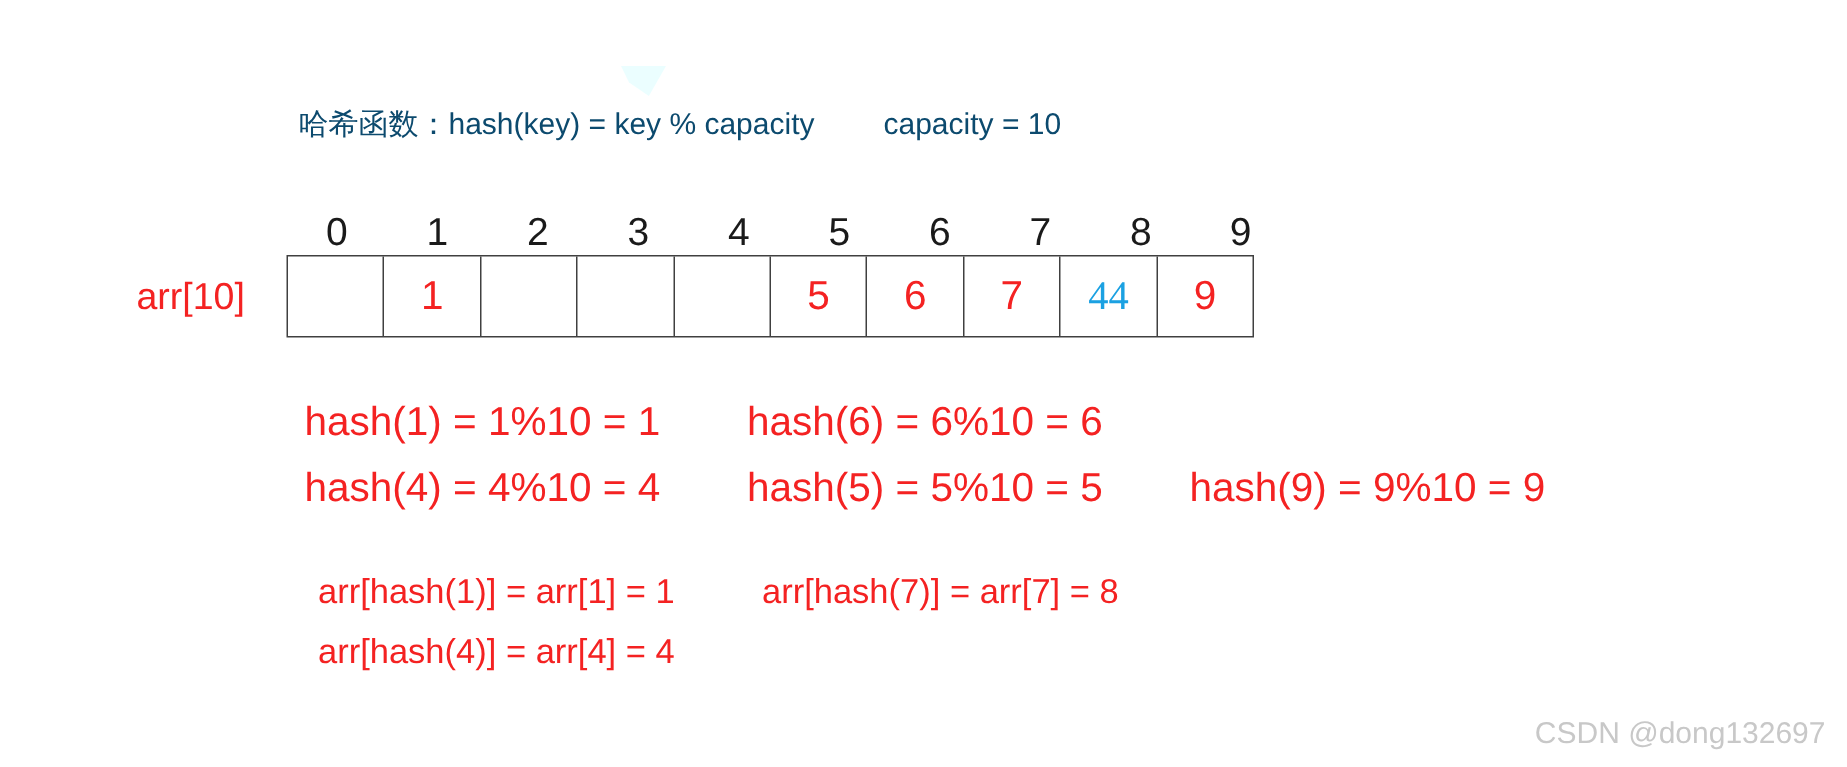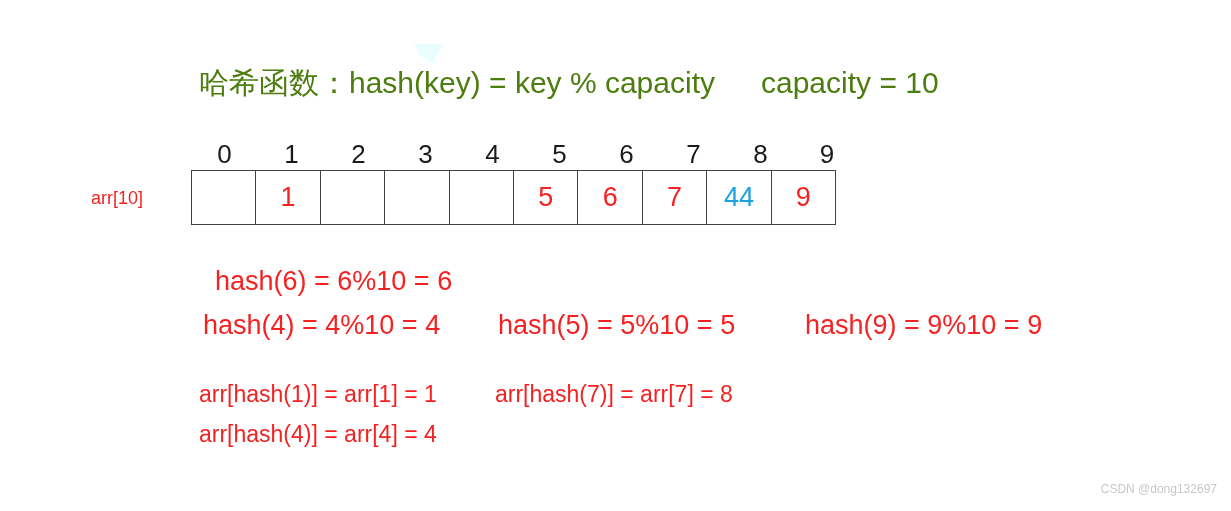--- a/index.html
+++ b/index.html
@@ -27,22 +27,22 @@
     clip-path: polygon(0% 0%, 100% 0%, 62% 100%, 18% 55%);
     opacity: 0.85;
   }
 
   
   #title-row {
     position: absolute;
     left: 199px;
     top: 65px;
     white-space: nowrap;
-    color: #4d7c0f;
-    font-size: 30px;
+    color: #0c4a6e;
+    font-size: 20px;
     line-height: 36px;
   }
   #title-row .formula-part { }
   #title-row .capacity-part {
     margin-left: 46px;
   }
 
   
   #array-region {
     position: absolute;
@@ -82,28 +82,29 @@
     justify-content: center;
     font-size: 27px;
     color: #f42222;
   }
   #array-table .array-cell:last-child {
     border-right: none;
     width: 66px;
   }
   #array-table .array-cell.blue {
     color: #1ba1e2;
+    font-family: Liberation Serif, serif;
   }
 
   #arr-label {
     position: absolute;
     left: 91px;
     top: 184px;
     color: #f42222;
-    font-size: 18px;
+    font-size: 25px;
     line-height: 29px;
     white-space: nowrap;
   }
 
   
   .eq-group {
     position: absolute;
   }
   #hash-equations {
     left: 203px;
@@ -118,42 +119,42 @@
     white-space: nowrap;
     color: #f42222;
   }
   #hash-equations .eq-row {
     font-size: 27px;
     line-height: 44px;
   }
   #arr-equations .eq-row {
     font-size: 23px;
     line-height: 40px;
+    margin-left: 13px;
   }
   #hash-equations .eq-cell {
     width: 295px;
   }
   #hash-equations .eq-cell:last-child {
     width: auto;
-    margin-left: 12px;
   }
   #arr-equations .eq-cell {
     width: 296px;
   }
   #arr-equations .eq-cell:last-child {
     width: auto;
   }
 
   
   #watermark {
     position: absolute;
     right: 14px;
     bottom: 12px;
     color: #c8c8c8;
-    font-size: 12px;
+    font-size: 20px;
     line-height: 20px;
     white-space: nowrap;
   }
 </style>
 </head>
 <body>
 
 <div id="cyan-artifact"></div>
 
 <div id="title-row">
@@ -184,20 +185,21 @@
     <div class="array-cell">5</div>
     <div class="array-cell">6</div>
     <div class="array-cell">7</div>
     <div class="array-cell blue">44</div>
     <div class="array-cell">9</div>
   </div>
 </div>
 
 <div class="eq-group" id="hash-equations">
   <div class="eq-row">
+    <span class="eq-cell">hash(1) = 1%10 = 1</span>
     <span class="eq-cell">hash(6) = 6%10 = 6</span>
   </div>
   <div class="eq-row">
     <span class="eq-cell">hash(4) = 4%10 = 4</span>
     <span class="eq-cell">hash(5) = 5%10 = 5</span>
     <span class="eq-cell">hash(9) = 9%10 = 9</span>
   </div>
 </div>
 
 <div class="eq-group" id="arr-equations">

